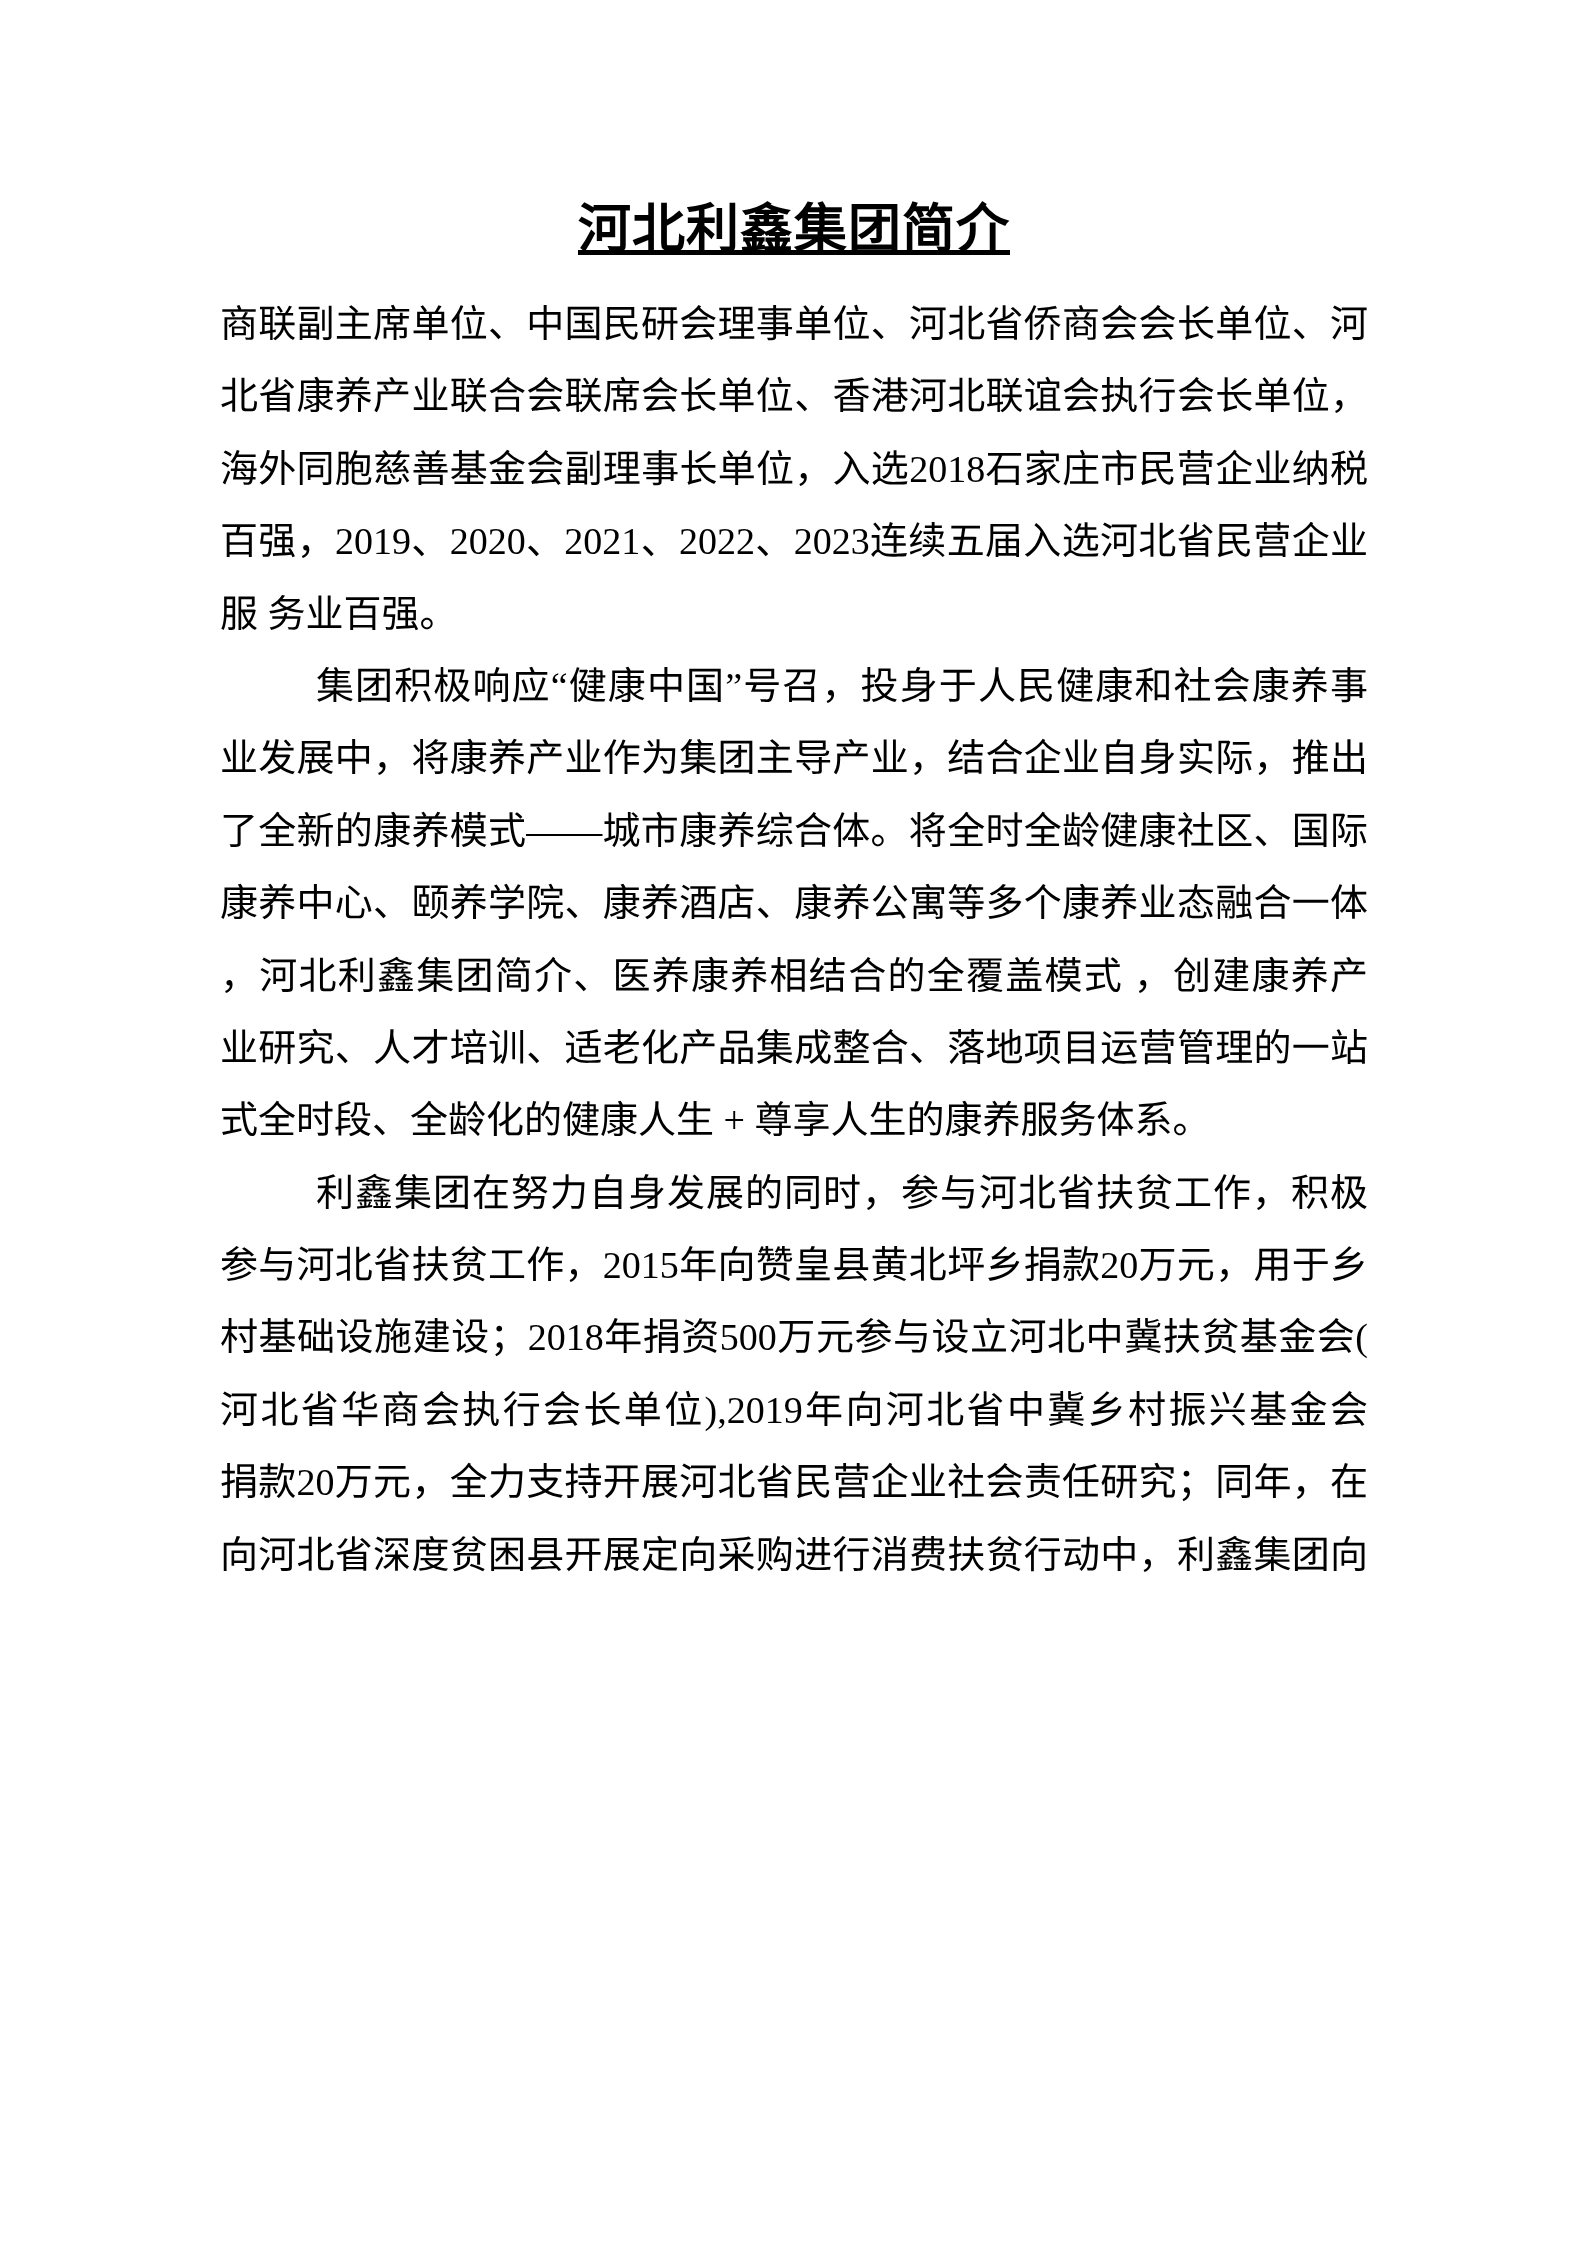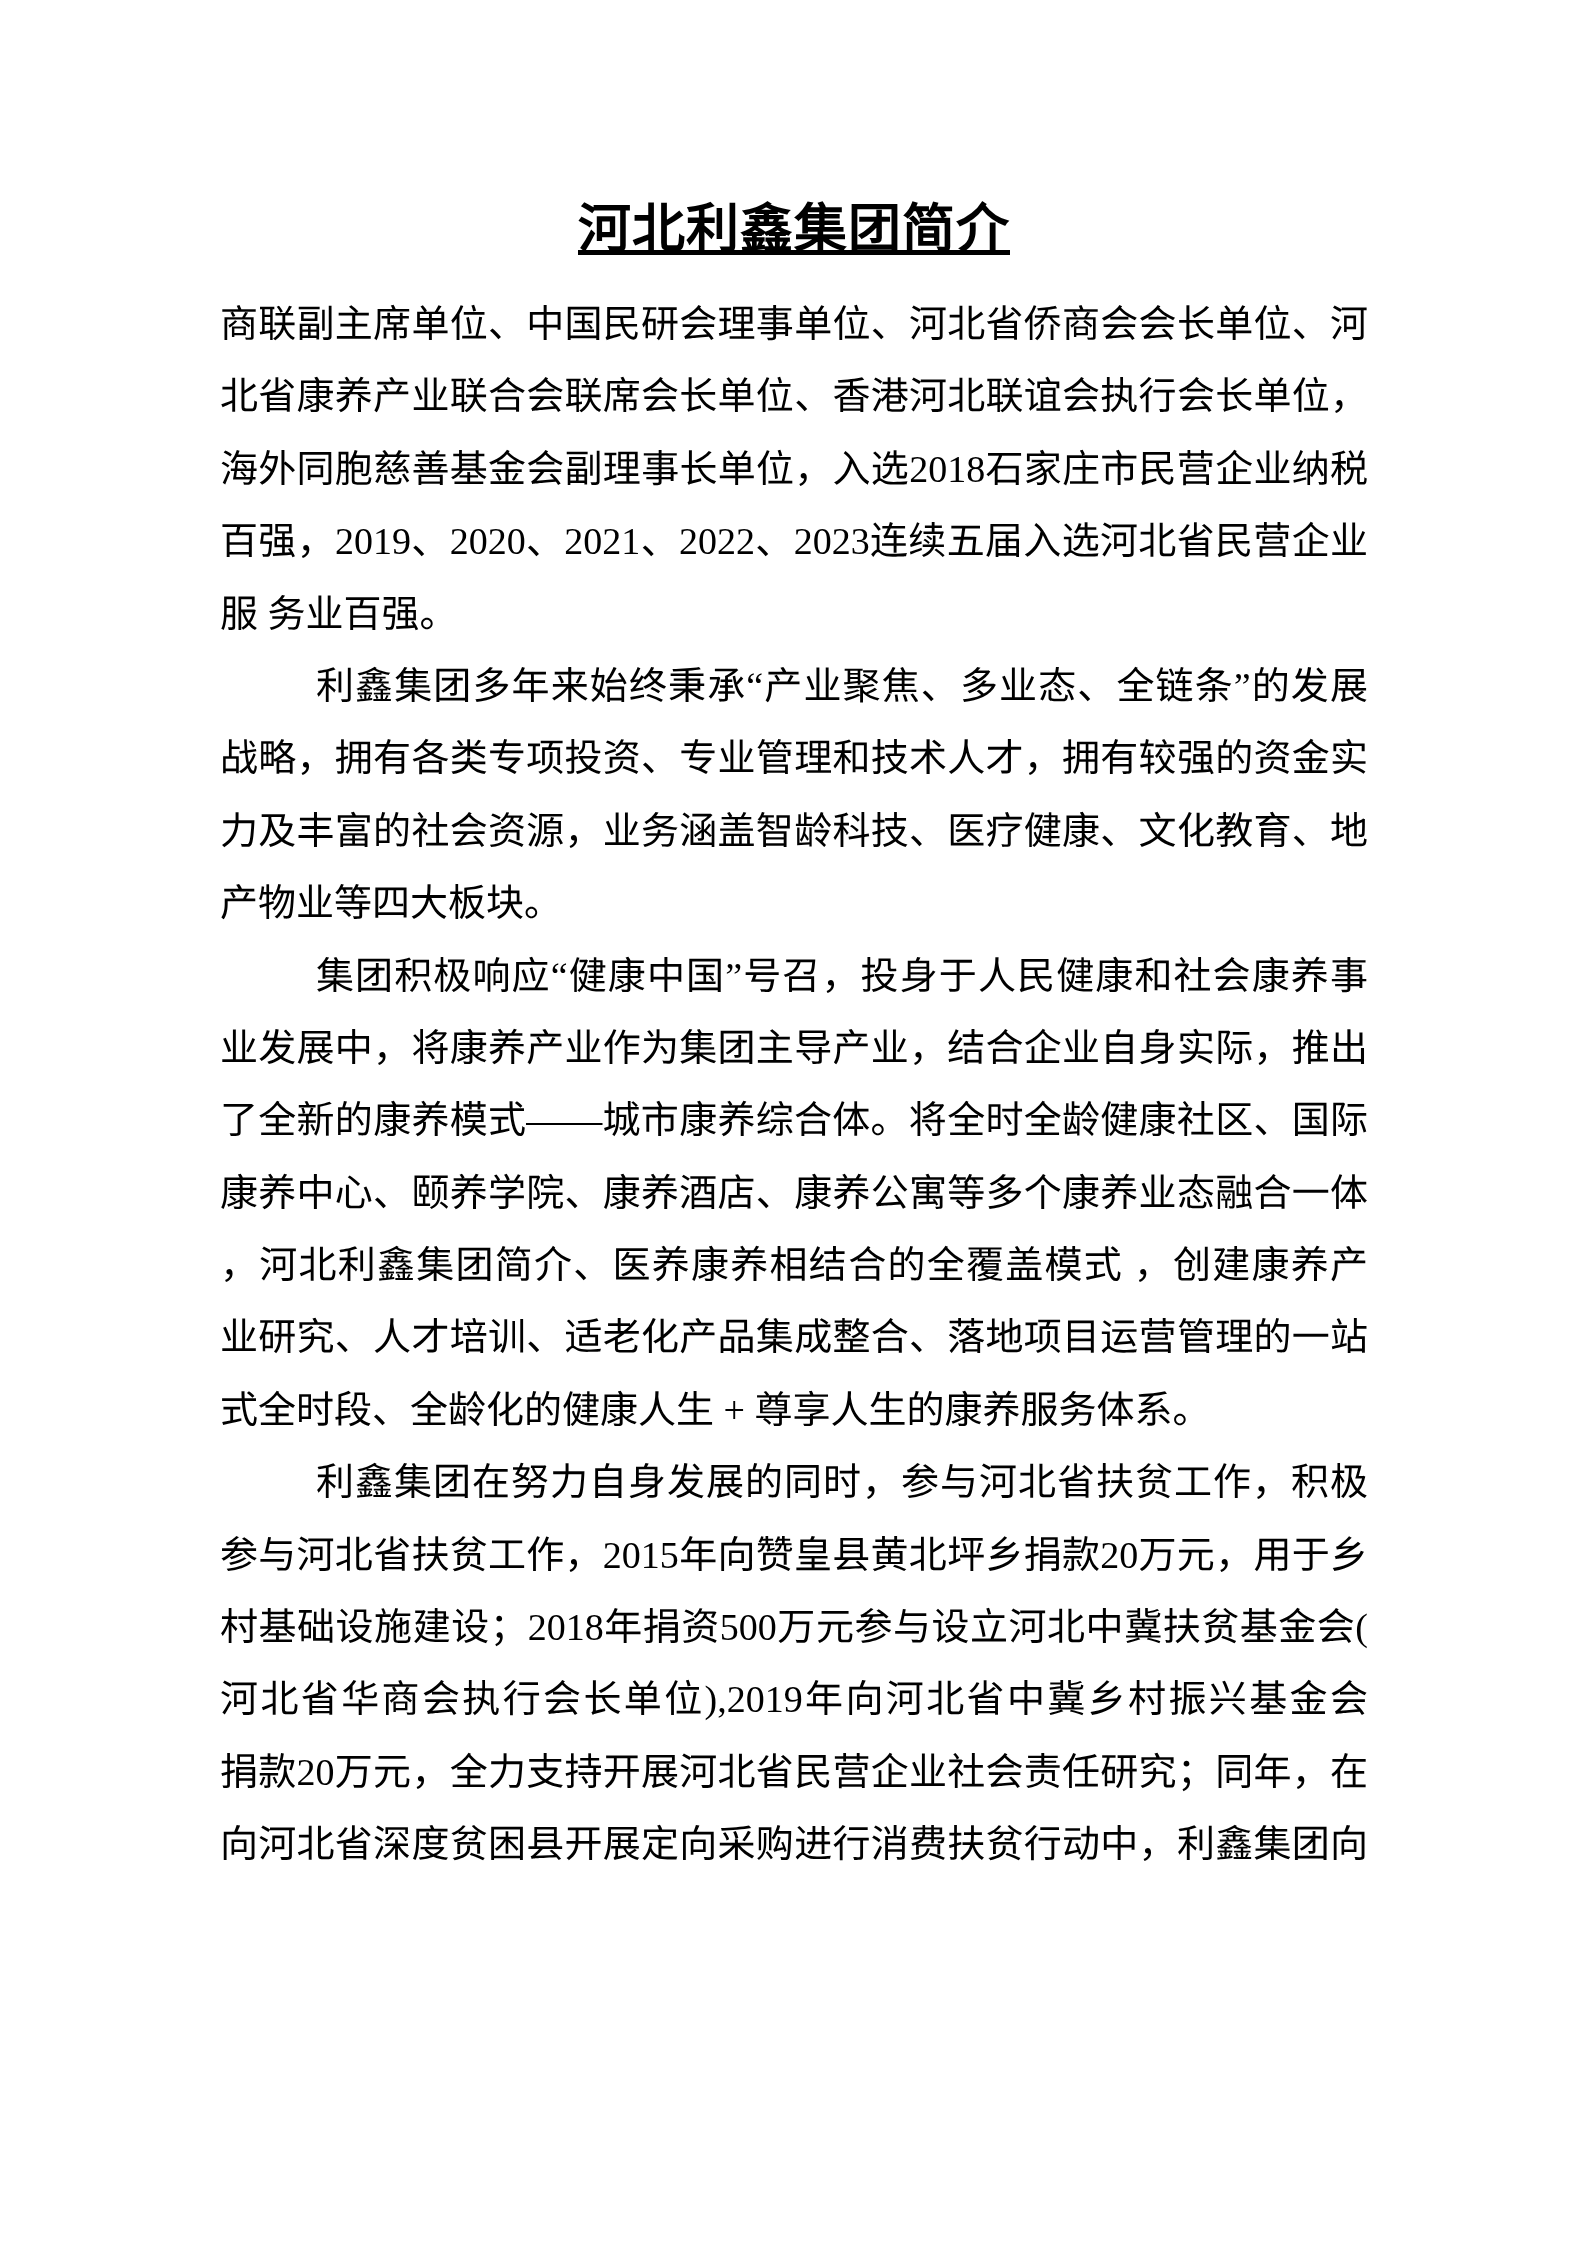--- a/index.html
+++ b/index.html
@@ -73,26 +73,20 @@
   <div class="doc-body">
 
     <div class="para">
       <div class="line">商联副主席单位、中国民研会理事单位、河北省侨商会会长单位、河</div>
       <div class="line">北省康养产业联合会联席会长单位、香港河北联谊会执行会长单位，</div>
       <div class="line">海外同胞慈善基金会副理事长单位，入选2018石家庄市民营企业纳税</div>
       <div class="line">百强，2019、2020、2021、2022、2023连续五届入选河北省民营企业</div>
       <div class="line last">服 务业百强。</div>
     </div>
 
-    <div class="para">
-      <div class="line indent">利鑫集团多年来始终秉承“产业聚焦、多业态、全链条”的发展</div>
-      <div class="line">战略，拥有各类专项投资、专业管理和技术人才，拥有较强的资金实</div>
-      <div class="line">力及丰富的社会资源，业务涵盖智龄科技、医疗健康、文化教育、地</div>
-      <div class="line last">产物业等四大板块。</div>
-    </div>
 
     <div class="para">
       <div class="line indent">集团积极响应“健康中国”号召，投身于人民健康和社会康养事</div>
       <div class="line">业发展中，将康养产业作为集团主导产业，结合企业自身实际，推出</div>
       <div class="line">了全新的康养模式——城市康养综合体。将全时全龄健康社区、国际</div>
       <div class="line">康养中心、颐养学院、康养酒店、康养公寓等多个康养业态融合一体</div>
       <div class="line">，河北利鑫集团简介、医养康养相结合的全覆盖模式 ，创建康养产</div>
       <div class="line">业研究、人才培训、适老化产品集成整合、落地项目运营管理的一站</div>
       <div class="line last">式全时段、全龄化的健康人生 + 尊享人生的康养服务体系。</div>
     </div>

